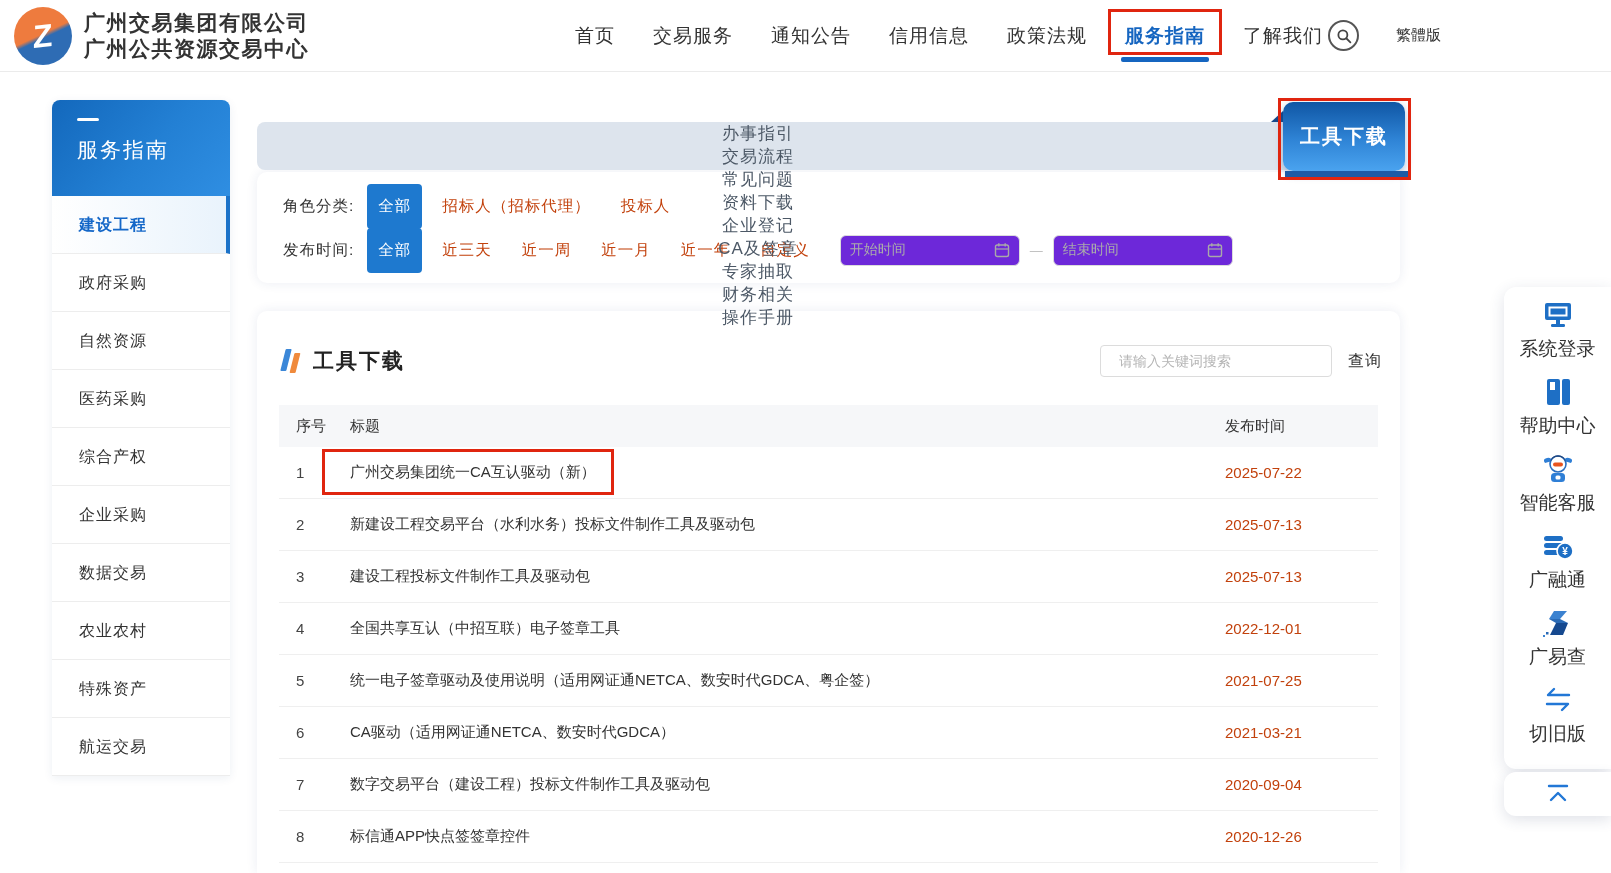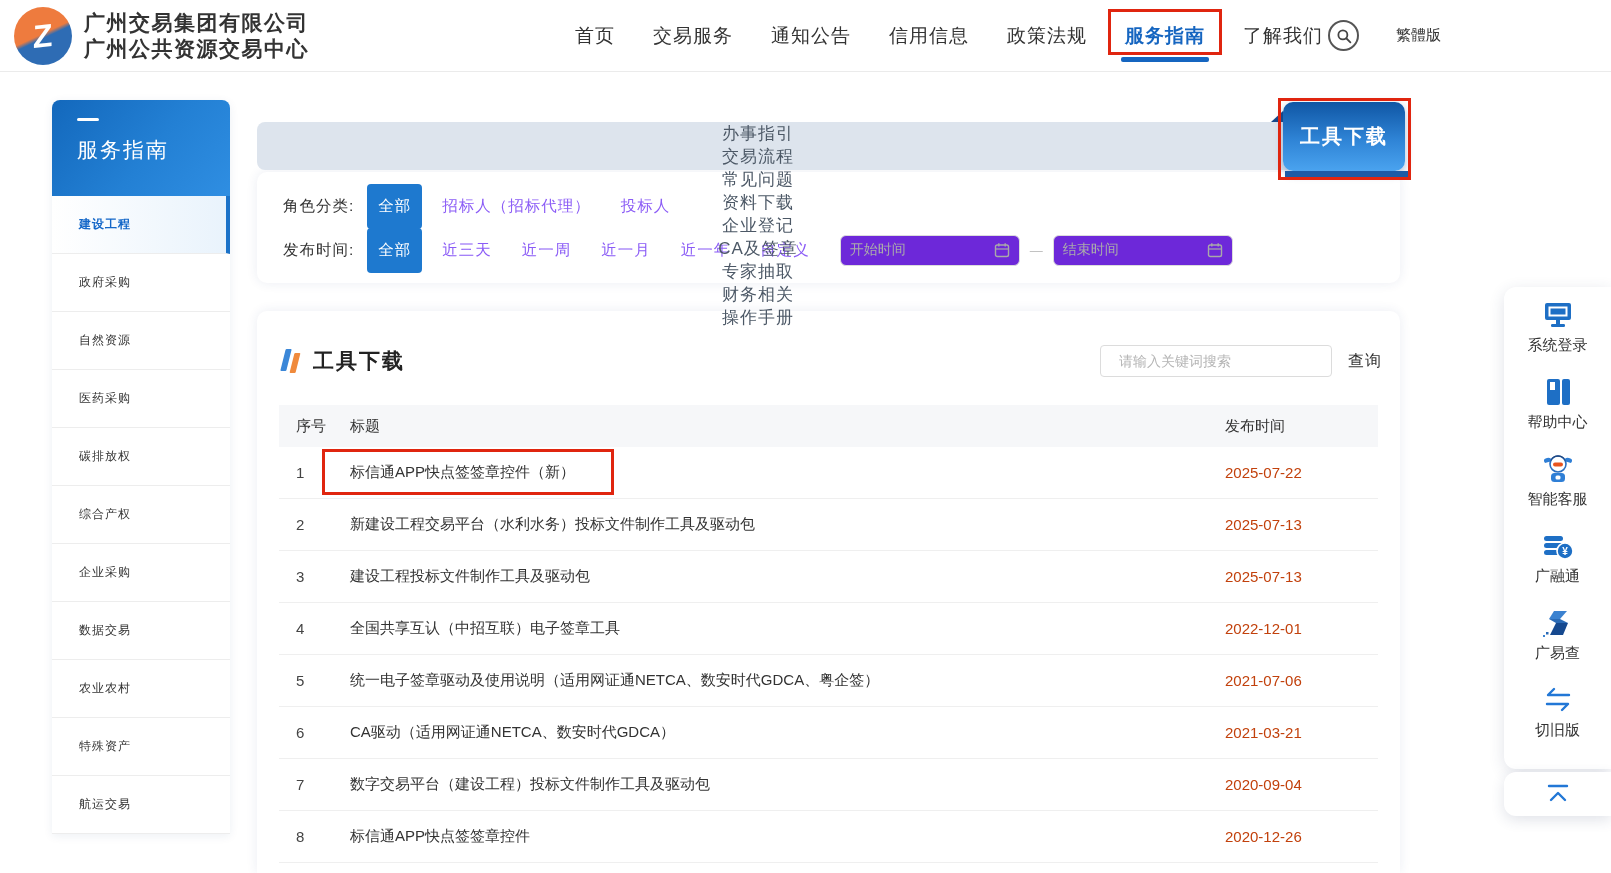--- a/index.html
+++ b/index.html
@@ -28,21 +28,21 @@
   .lang { position:absolute; left:1396px; top:26px; font-size:15px; color:#333; cursor:pointer; }
 
   
   .side { position:absolute; left:52px; top:100px; width:178px; z-index:5;
     box-shadow:0 2px 10px rgba(30,60,120,.08); border-radius:8px 8px 0 0; background:#fff; }
   .side-head { height:96px; border-radius:8px 8px 0 0; padding:18px 0 0 25px;
     background:linear-gradient(130deg,#1368bc 0%,#2380d4 55%,#2f8ee2 100%); }
   .side-dash { width:22px; height:3px; background:#fff; border-radius:2px; }
   .side-title { margin-top:15px; color:#fff; font-size:21px; letter-spacing:2px; }
   .side-list { list-style:none; }
-  .side-item { height:58px; line-height:57px; padding-left:27px; font-size:12px; color:#333;
+  .side-item { height:58px; line-height:57px; padding-left:27px; font-size:16px; color:#333;
     border-bottom:1px solid #ededed; background:#fff; cursor:pointer; letter-spacing:1px; }
   .side-item.active { color:#1467c8; font-weight:700; border-right:4px solid #1b72c8;
     background:linear-gradient(90deg,#ffffff 0%,#e9f3fc 100%); }
 
   
   .tabbar { position:absolute; left:257px; top:122px; width:1143px; height:48px;
     background:#dde4ed; border-radius:8px; display:flex; align-items:center;
     justify-content:space-between; padding:0 155px 0 14px; z-index:6;flex-direction:column; }
   .tab { font-size:17px; color:#4c5866; padding:0 10px; cursor:pointer; letter-spacing:1px; white-space:nowrap; }
   .tab-active { position:absolute; left:1283px; top:102px; width:122px; height:69px; z-index:8;
@@ -56,21 +56,21 @@
     height:7px; background:#1c5ba6; }
   .tab-frame { position:absolute; top:-4px; bottom:-9px; left:-5px; right:-6px;
     border:3px solid #e0250f; z-index:9; pointer-events:none; }
 
   
   .filter-card { position:absolute; left:257px; top:172px; width:1143px; height:111px;
     background:#fff; border-radius:10px; box-shadow:0 0 12px rgba(30,60,120,.09);
     padding:15px 0 0 26px; z-index:5; }
   .filter-row { height:38px; display:flex; align-items:center; font-size:15.5px; margin-bottom:6px; }
   .f-label { color:#333; margin-right:13px; letter-spacing:1px; }
-  .f-opt { margin-right:30px; color:#8b5cf6; cursor:pointer; letter-spacing:1px; white-space:nowrap; }
+  .f-opt { margin-right:30px; color:#c2410c; cursor:pointer; letter-spacing:1px; white-space:nowrap; }
   .f-opt.sel { background:#1e79cf; color:#fff; padding:12px 11px; border-radius:4px; margin-right:20px; }
   .date-input { width:180px; height:31px; border:1px solid #dcdcdc; border-radius:6px;
     display:flex; align-items:center; justify-content:space-between; padding:0 9px;
     color:#ababab; font-size:14px; cursor:text; background:#6d28d9; }
   .date-sep { color:#bbb; margin:0 10px; font-size:13px; }
 
   
   .main-card { position:absolute; left:257px; top:311px; width:1143px; height:562px;
     background:#fff; border-radius:10px 10px 0 0; box-shadow:0 0 12px rgba(30,60,120,.09); z-index:5; }
   .section-head { height:40px; margin-top:30px; padding:0 18px 0 24px; display:flex; align-items:center; }
@@ -98,21 +98,21 @@
   .row-frame { display:none; }
   .trow.annotated .row-frame { display:block; position:absolute; left:43px; top:2px;
     width:292px; height:46px; border:3px solid #e0250f; pointer-events:none; }
 
   
   .quickbar { position:absolute; left:1504px; top:287px; width:107px; background:#fff;
     border-radius:12px 0 0 12px; box-shadow:0 4px 16px rgba(40,60,100,.14);
     padding:12px 0 8px 0; z-index:20; }
   .qb-item { height:77px; display:flex; flex-direction:column; align-items:center; cursor:pointer; }
   .qb-item svg, .qb-item .qb-s { height:32px; }
-  .qb-label { margin-top:5px; font-size:15px; color:#333; white-space:nowrap; }
+  .qb-label { margin-top:5px; font-size:19px; color:#333; white-space:nowrap; }
   .qb-bottom { position:absolute; left:1504px; top:772px; width:107px; height:44px; background:#fff;
     border-radius:12px 0 0 12px; box-shadow:0 4px 14px rgba(40,60,100,.14);
     display:flex; align-items:center; justify-content:center; cursor:pointer; z-index:20; }
 </style>
 </head>
 <body>
 
 <div class="header">
   <div class="logo">
     <span class="logo-glyph">Z</span>
@@ -176,23 +176,20 @@
       </li>
 
       <li class="side-item">
         <span>自然资源</span>
       </li>
 
       <li class="side-item">
         <span>医药采购</span>
       </li>
 
-      <li class="side-item">
-        <span>碳排放权</span>
-      </li>
 
       <li class="side-item">
         <span>综合产权</span>
       </li>
 
       <li class="side-item">
         <span>企业采购</span>
       </li>
 
       <li class="side-item">
@@ -321,21 +318,21 @@
     <div class="thead">
       <span class="c-no">序号</span>
       <span class="c-title">标题</span>
       <span class="c-date">发布时间</span>
     </div>
     <div>
 
         <div class="trow annotated">
           <span class="row-frame"></span>
           <span class="c-no">1</span>
-          <span class="c-title">标信通APP快点签签章控件（新）</span>
+          <span class="c-title">广州交易集团统一CA互认驱动（新）</span>
           <span class="c-date">2025-07-22</span>
         </div>
 
         <div class="trow">
 
           <span class="c-no">2</span>
           <span class="c-title">新建设工程交易平台（水利水务）投标文件制作工具及驱动包</span>
           <span class="c-date">2025-07-13</span>
         </div>
 
@@ -350,21 +347,21 @@
 
           <span class="c-no">4</span>
           <span class="c-title">全国共享互认（中招互联）电子签章工具</span>
           <span class="c-date">2022-12-01</span>
         </div>
 
         <div class="trow">
 
           <span class="c-no">5</span>
           <span class="c-title">统一电子签章驱动及使用说明（适用网证通NETCA、数安时代GDCA、粤企签）</span>
-          <span class="c-date">2021-07-06</span>
+          <span class="c-date">2021-07-25</span>
         </div>
 
         <div class="trow">
 
           <span class="c-no">6</span>
           <span class="c-title">CA驱动（适用网证通NETCA、数安时代GDCA）</span>
           <span class="c-date">2021-03-21</span>
         </div>
 
         <div class="trow">

